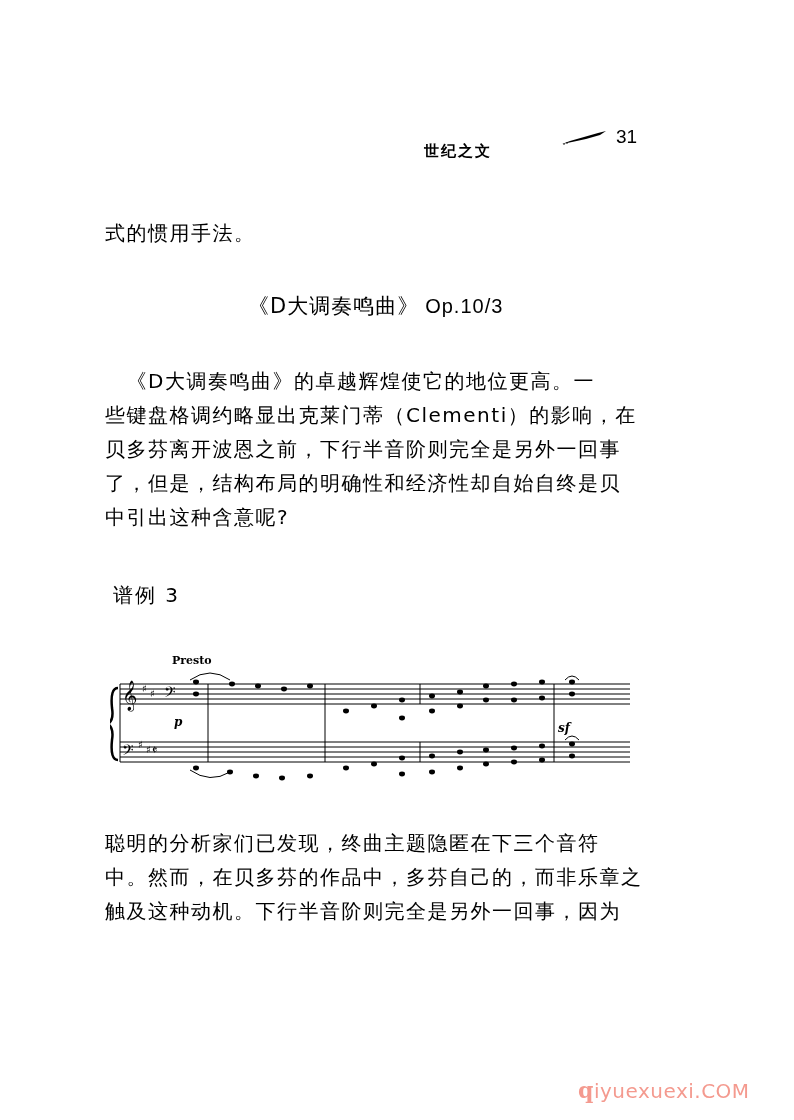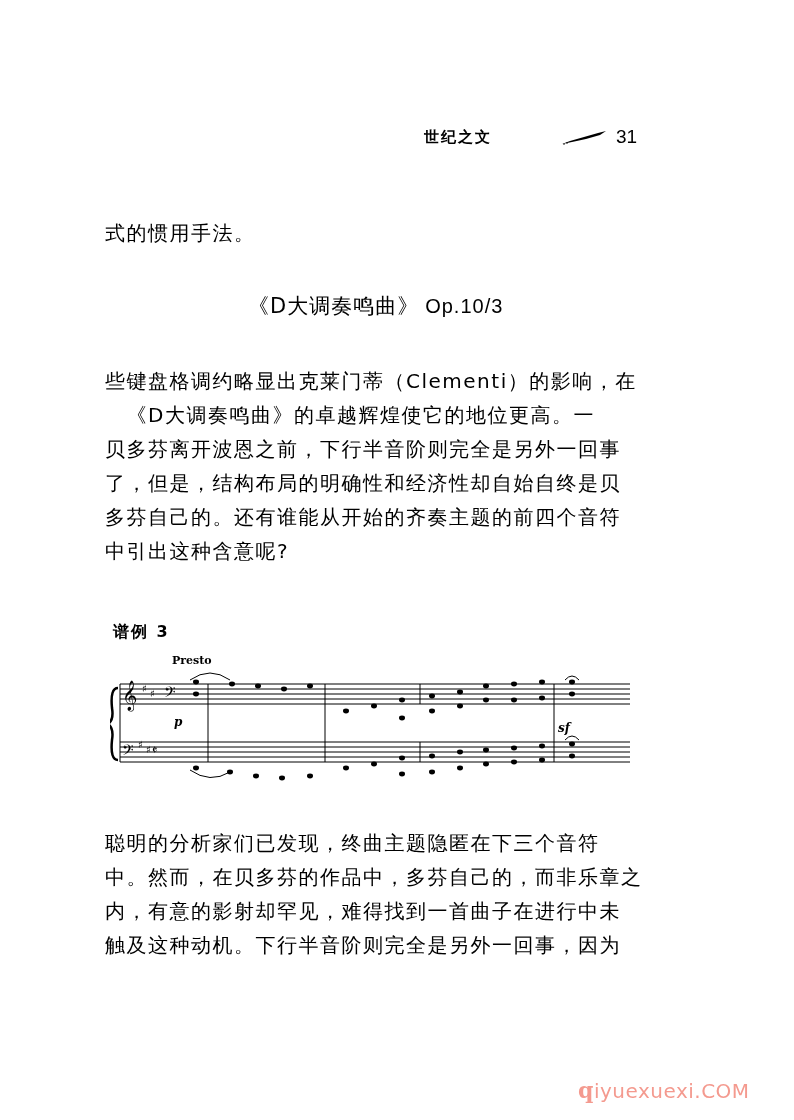--- a/index.html
+++ b/index.html
@@ -1,24 +1,24 @@
 <!DOCTYPE html>
 <html><head>
 <meta charset="utf-8">
 <style>
   html, body { margin: 0; padding: 0; background: #ffffff; }
   body { width: 794px; height: 1120px; position: relative; overflow: hidden; font-family: "DejaVu Sans", sans-serif; color: #000; }
   .running-head { position: absolute; top: 126px; left: 420px; width: 240px; height: 30px; }
-  .running-head .series { position: absolute; left: 4px; top: 2px; font-size: 15px; font-weight: bold; letter-spacing: 2px; }
+  .running-head .series { position: absolute; left: 4px; top: 16px; font-size: 15px; font-weight: bold; letter-spacing: 2px; }
   .running-head .quill { position: absolute; left: 140px; top: 4px; width: 48px; height: 16px; }
   .running-head .pageno { position: absolute; left: 196px; top: 0px; font-size: 19px; font-family: Liberation Sans, sans-serif; }
   .para { position: absolute; left: 105px; font-size: 20px; line-height: 34px; letter-spacing: 1.5px; width: 560px; }
   .section-title { position: absolute; top: 292px; left: 248px; font-size: 21px; letter-spacing: 1px; }
   .section-title .op { font-family: "Liberation Sans", sans-serif; font-size: 20px; margin-left: 6px; text-align: right; }
-  .example-label { position: absolute; top: 582px; left: 113px; font-size: 16px; font-weight: bold; letter-spacing: 2px; margin-top: 40px; }
+  .example-label { position: absolute; top: 582px; left: 113px; font-size: 20px; font-weight: normal; letter-spacing: 2px; }
   .score { position: absolute; left: 110px; top: 648px; width: 520px; height: 150px; }
   .watermark { position: absolute; left: 578px; top: 1077px; font-family: "DejaVu Sans", sans-serif; font-size: 20px; color: #f49a8f; letter-spacing: 0.5px; }
   .watermark .q { font-weight: bold; font-family: "DejaVu Serif", serif; font-size: 22px; }
 </style>
 </head>
 <body>
 
 <div class="running-head">
   <span class="series">世纪之文</span>
   <svg class="quill" viewBox="0 0 48 16">
@@ -29,25 +29,24 @@
   <span class="pageno">31</span>
 </div>
 
 <div class="para" style="top:216px;">式的惯用手法。</div>
 
 <div class="section-title">
   <span>《D大调奏鸣曲》</span><span class="op">Op.10/3</span>
 </div>
 
 <div class="para" style="top:364px;">
+  <div>　《D大调奏鸣曲》的卓越辉煌使它的地位更高。一</div>
   <div>些键盘格调约略显出克莱门蒂（Clementi）的影响，在</div>
-  <div>　《D大调奏鸣曲》的卓越辉煌使它的地位更高。一</div>
   <div>贝多芬离开波恩之前，下行半音阶则完全是另外一回事</div>
   <div>了，但是，结构布局的明确性和经济性却自始自终是贝</div>
-  <div>多芬自己的。还有谁能从开始的齐奏主题的前四个音符</div>
   <div>中引出这种含意呢?</div>
 </div>
 
 <div class="example-label">谱例 3</div>
 
 <svg class="score" viewBox="0 0 520 150">
   <text x="62" y="16" font-family="DejaVu Serif, serif" font-weight="bold" font-size="11">Presto</text>
   <path d="M8 40 Q0 40 2 60 Q4 72 -2 76 Q4 80 2 92 Q0 112 8 112" stroke="#000" stroke-width="2.5" fill="none"></path>
   <g stroke="#000" stroke-width="1">
     <line x1="10" y1="36" x2="520" y2="36"></line>
@@ -124,19 +123,18 @@
       <ellipse cx="462" cy="96" rx="3" ry="2.4"></ellipse>
     <ellipse cx="462" cy="108" rx="3" ry="2.4"></ellipse>
   </g>
   <path d="M455 32 Q462 24 469 32" stroke="#000" fill="none"></path>
   <path d="M455 92 Q462 84 469 92" stroke="#000" fill="none"></path>
 </svg>
 
 <div class="para" style="top:826px;">
   <div>聪明的分析家们已发现，终曲主题隐匿在下三个音符</div>
   <div>中。然而，在贝多芬的作品中，多芬自己的，而非乐章之</div>
-  <div>内，有意的影射却罕见，难得找到一首曲子在进行中未</div>
   <div>触及这种动机。下行半音阶则完全是另外一回事，因为</div>
 </div>
 
 <div class="watermark">
   <span class="q">q</span><span>iyuexuexi.COM</span>
 </div>
 
 </body></html>

